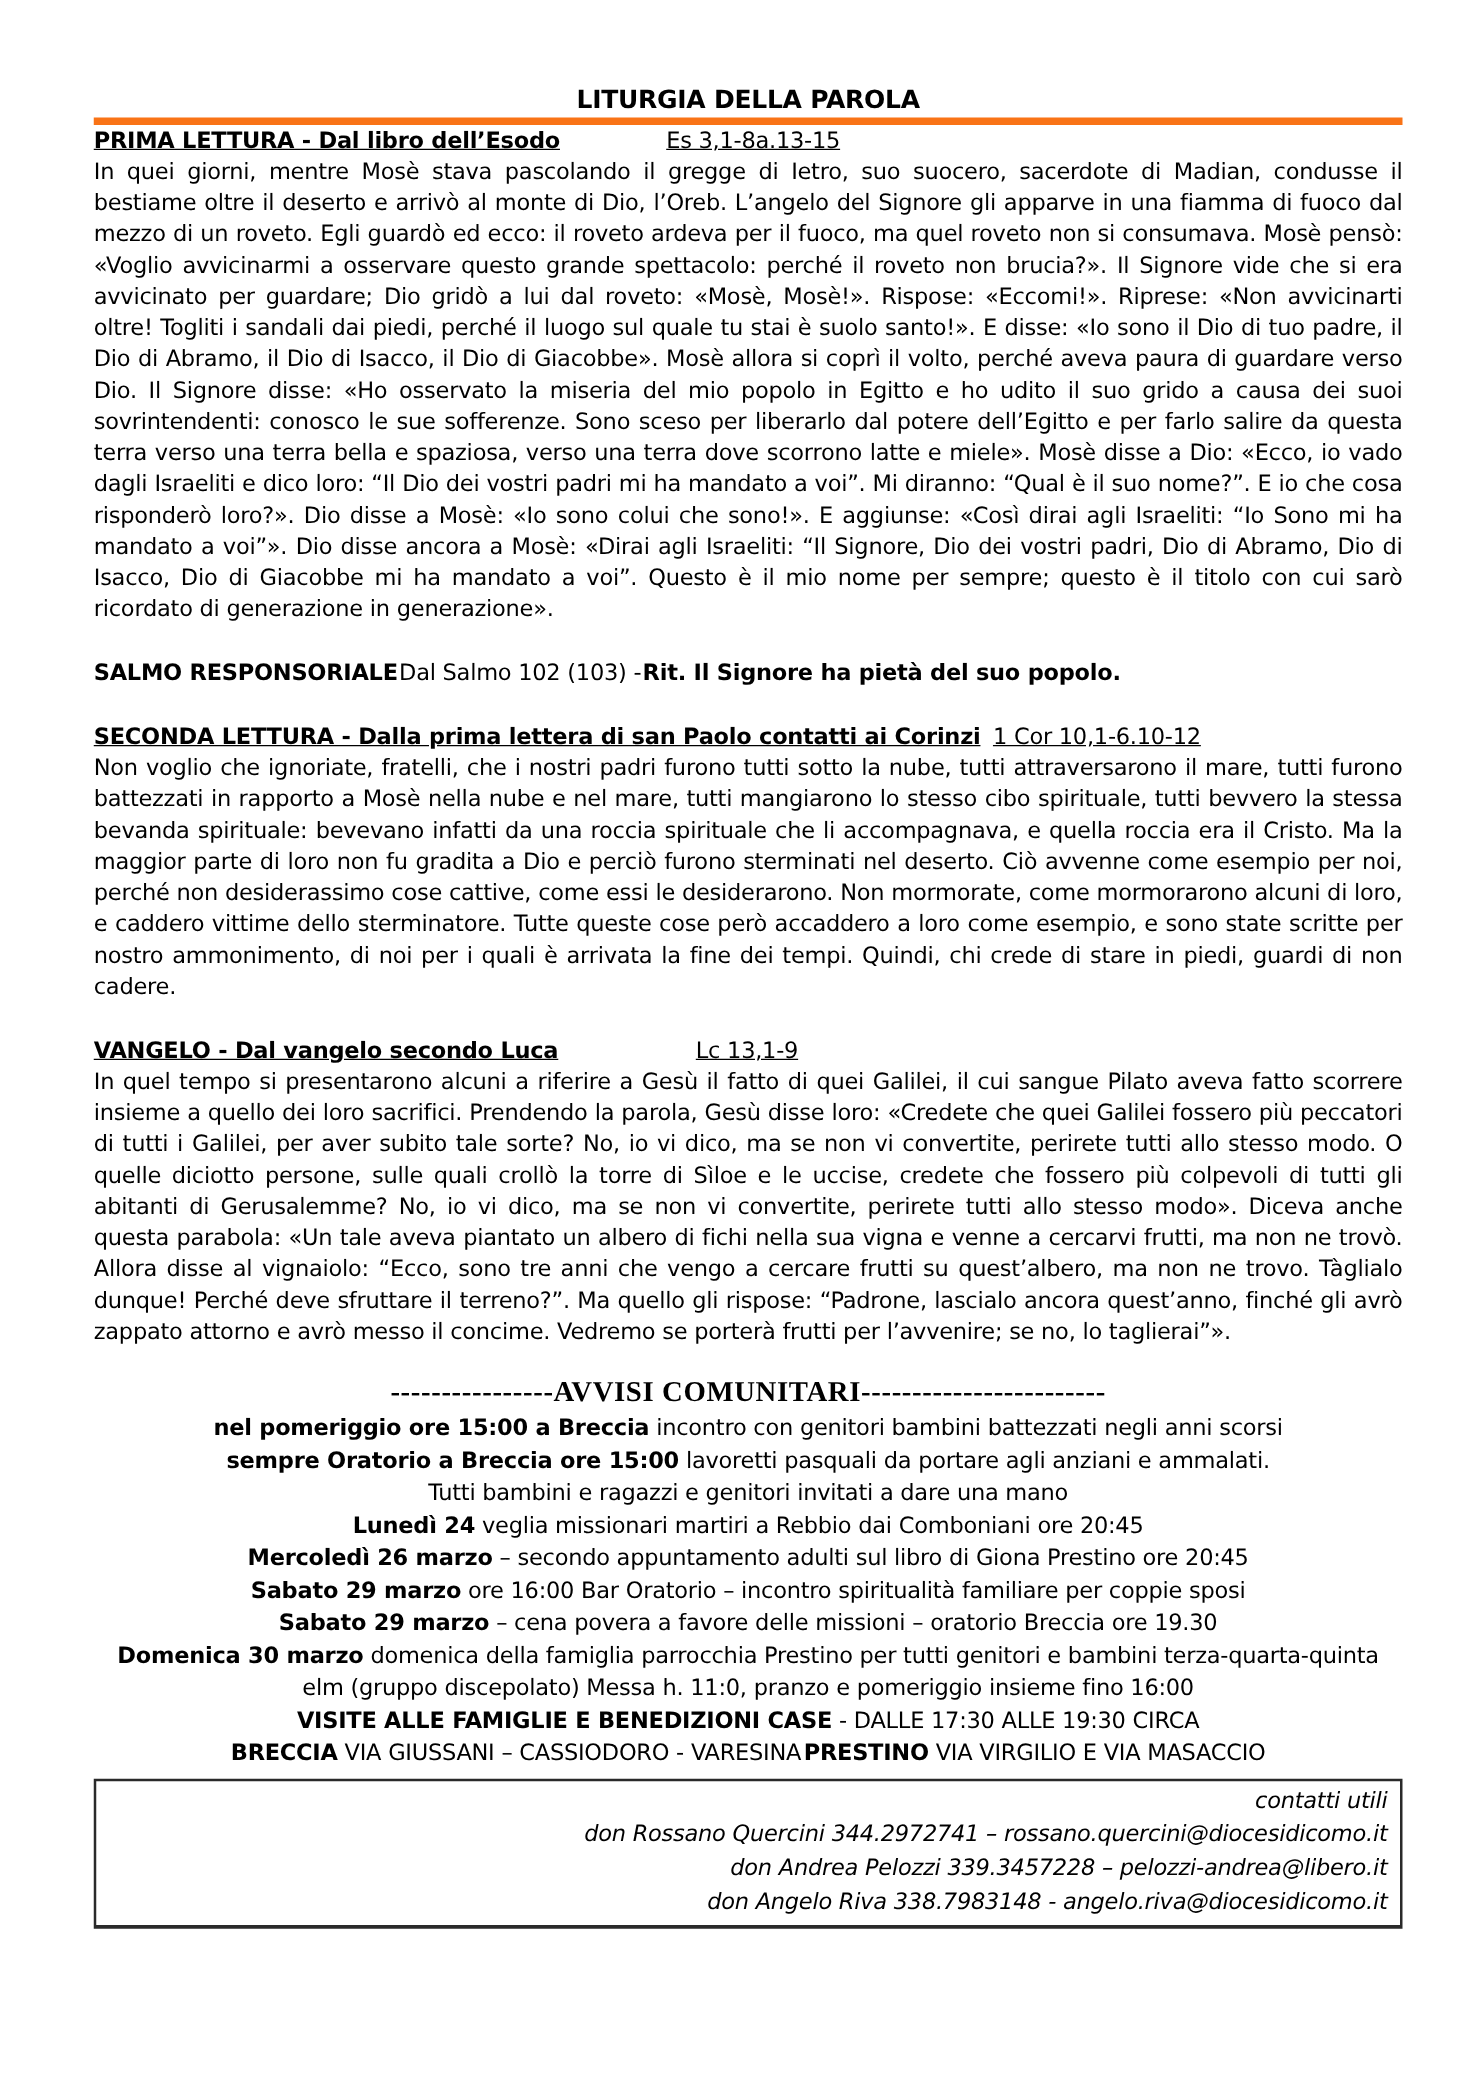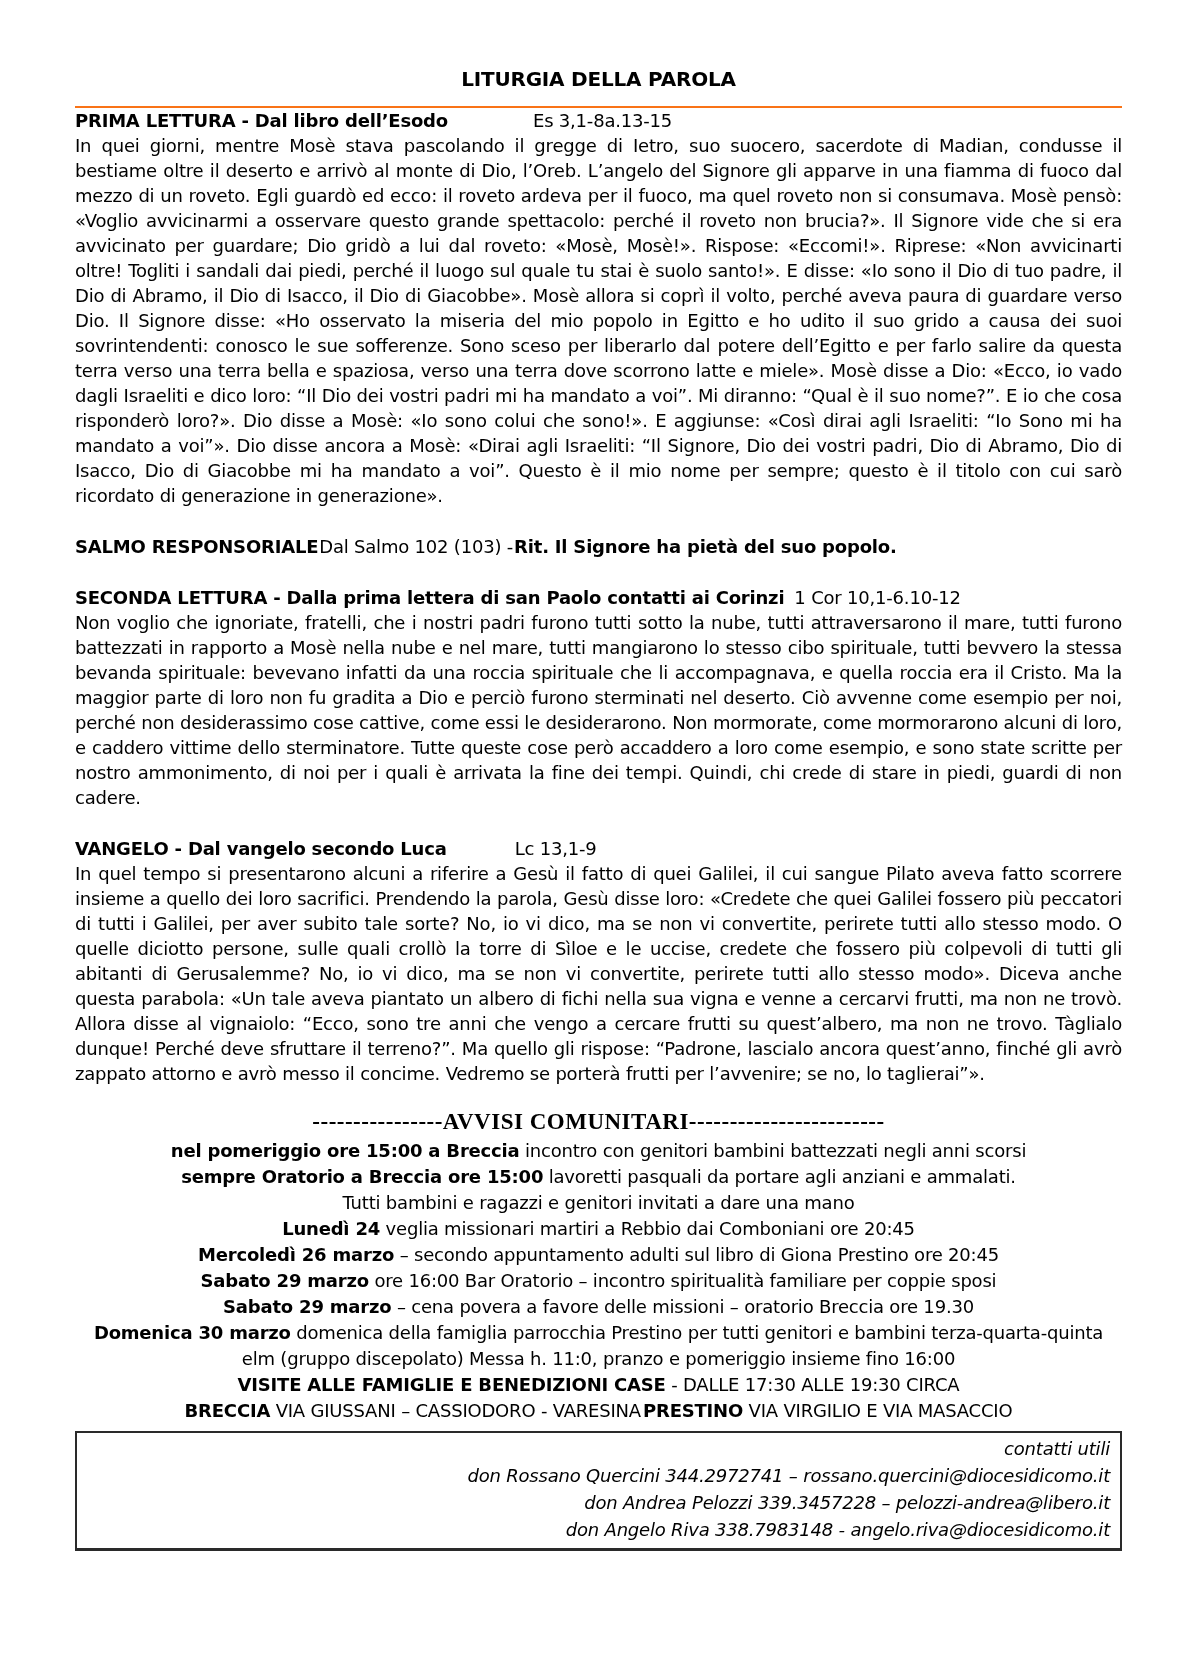--- a/index.html
+++ b/index.html
@@ -14,28 +14,28 @@
     padding: 68px 57px 0 75px;
     font-size: 18px;
     line-height: 25px;
     letter-spacing: -0.2px;
   }
   .title-block {
     text-align: center;
     font-weight: bold;
     font-size: 20px;
     line-height: 23px;
-    border-bottom: 2px solid #f97316;
-    padding-bottom: 15px;
+    border-bottom: 6px solid #f97316;
+    padding-bottom: 3px;
   }
-  .reading-head { margin: 0; }
+  .reading-head { margin: 0; text-decoration: underline; }
   .b { font-weight: bold; }
   .ref-gap-1 { margin-left: 85px; }
   .ref-gap-2 { margin-left: 10px; }
-  .ref-gap-3 { margin-left: 68px; }
+  .ref-gap-3 { margin-left: 110px; }
   .body-par { margin: 0; text-align: justify; }
   .gap { margin-top: 26px; }
   .psalm-source { margin: 0 1px; }
   .avvisi-header {
     text-align: center;
     font-weight: bold;
     font-size: 23px;
     line-height: 32px;
     margin-top: 20px;
     letter-spacing: 0.5px;

